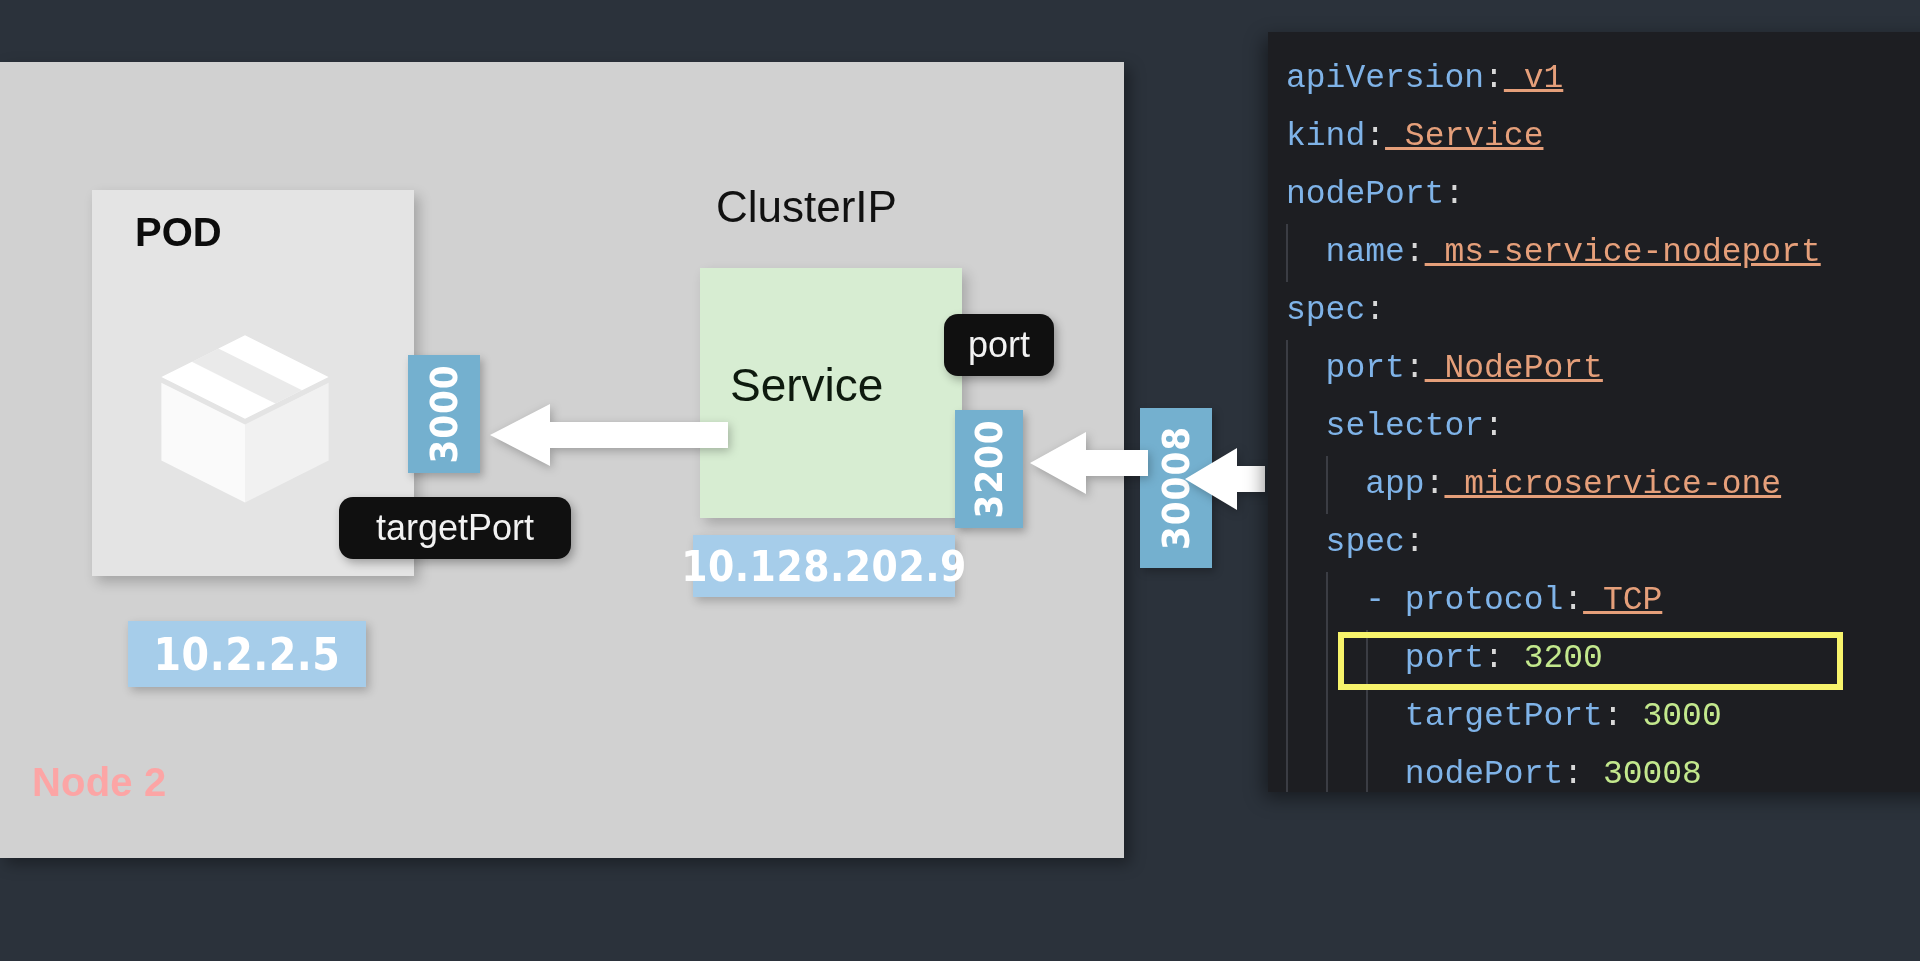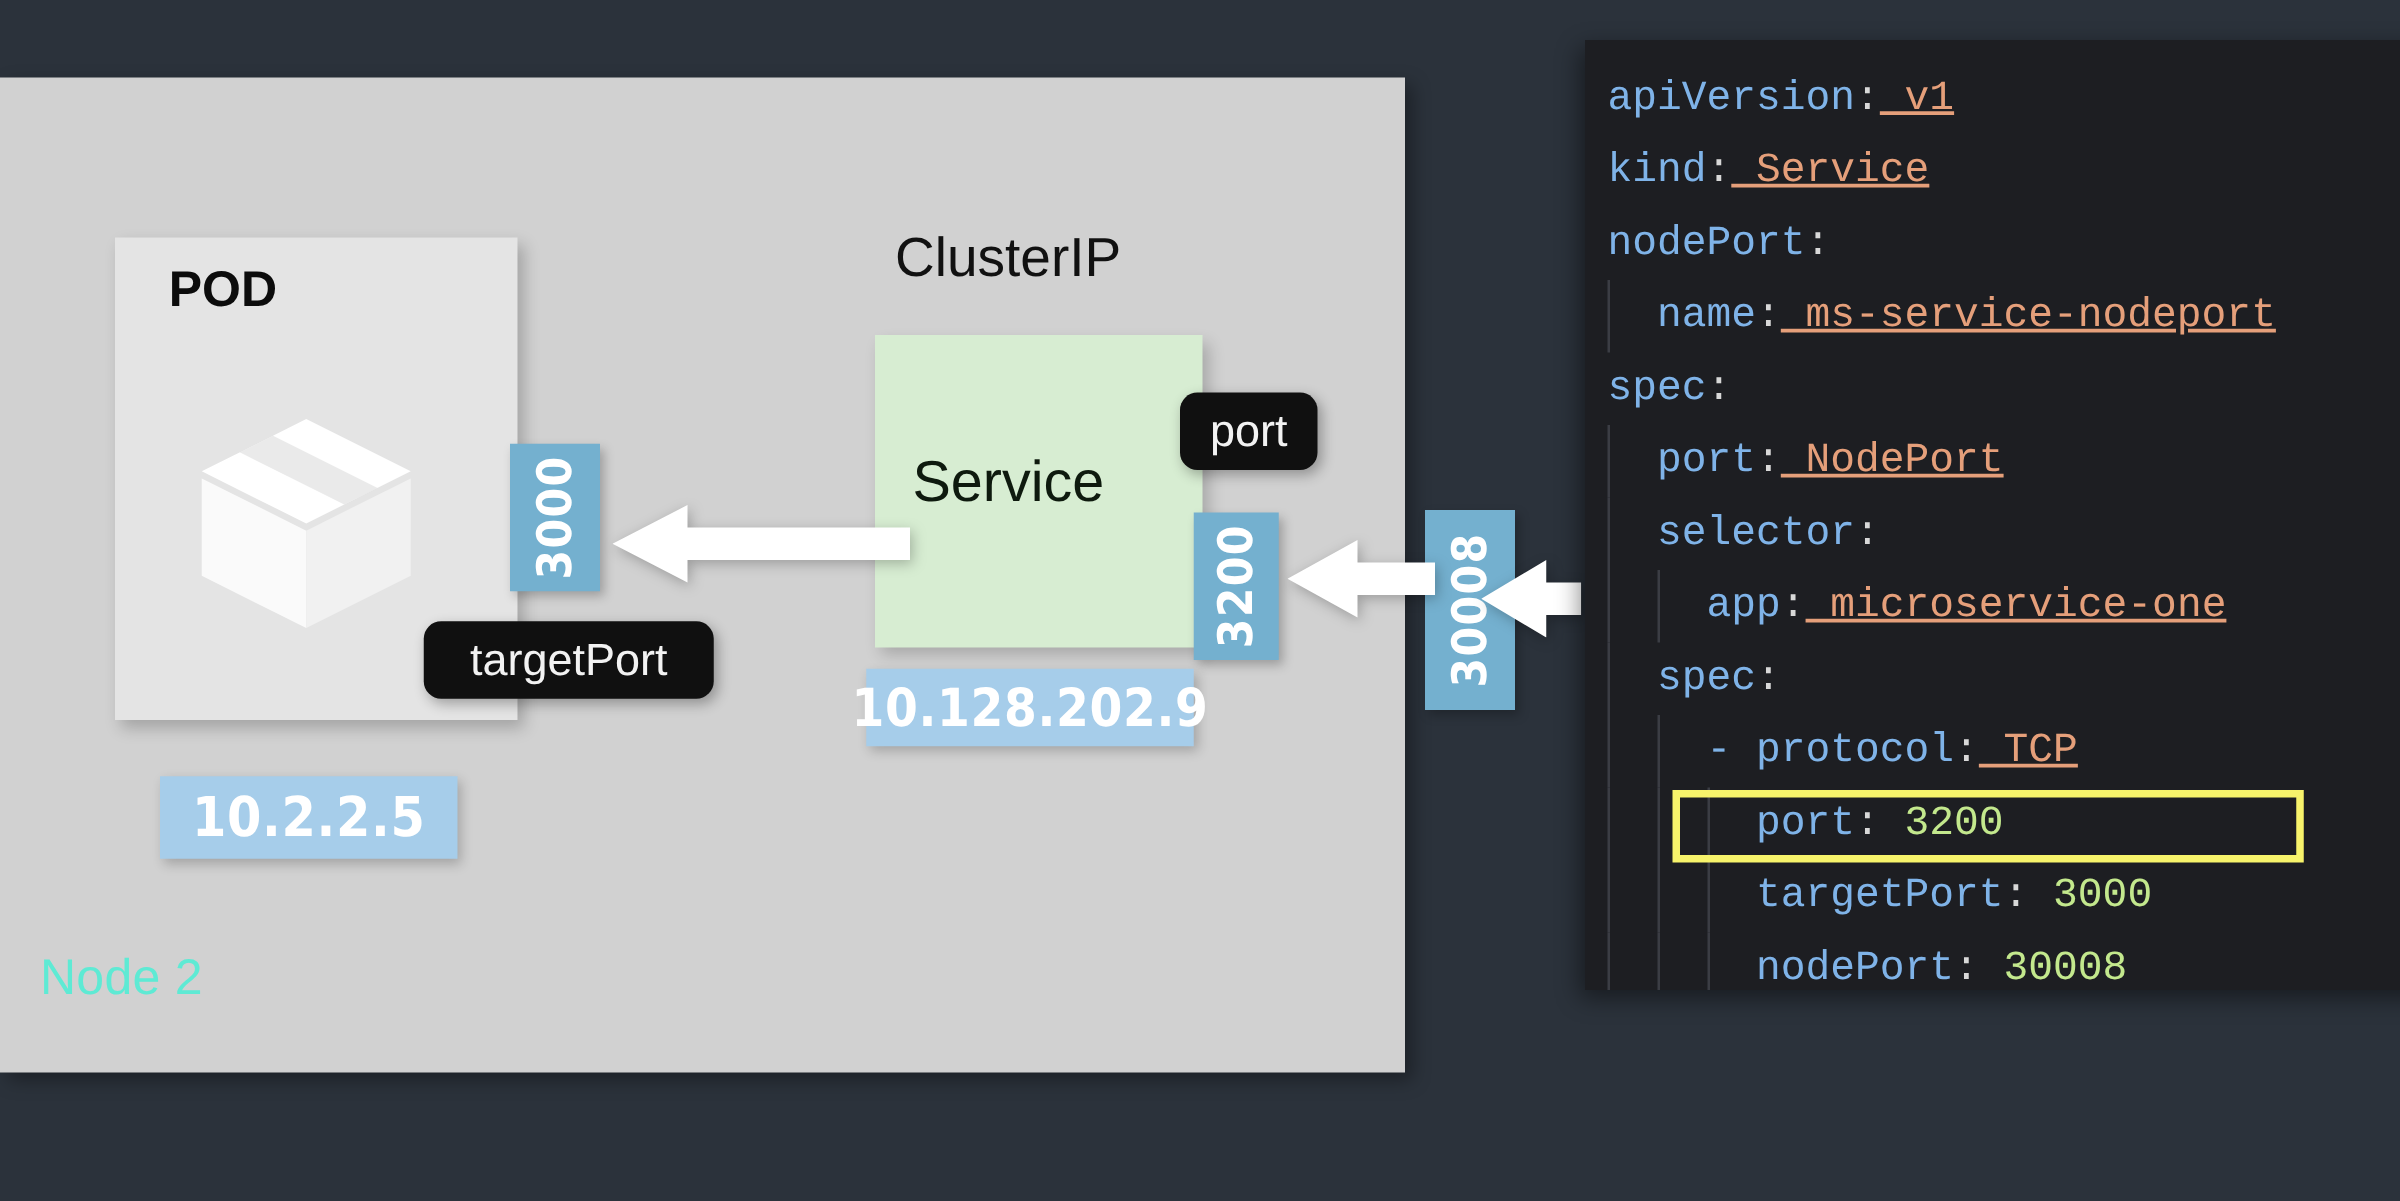--- a/index.html
+++ b/index.html
@@ -29,22 +29,22 @@
     width: 1124px;
     height: 796px;
     background: #d1d1d1;
     box-shadow: 6px 6px 14px rgba(0,0,0,0.35);
   }
   .node-label {
     position: absolute;
     left: 32px;
     top: 760px;
     font-size: 40px;
-    font-weight: 400;
-    color: #5eead4;
+    font-weight: 700;
+    color: #fca5a5;
     letter-spacing: 0.2px;
     white-space: nowrap;
   }
 
   
   .pod-box {
     position: absolute;
     left: 92px;
     top: 190px;
     width: 322px;

